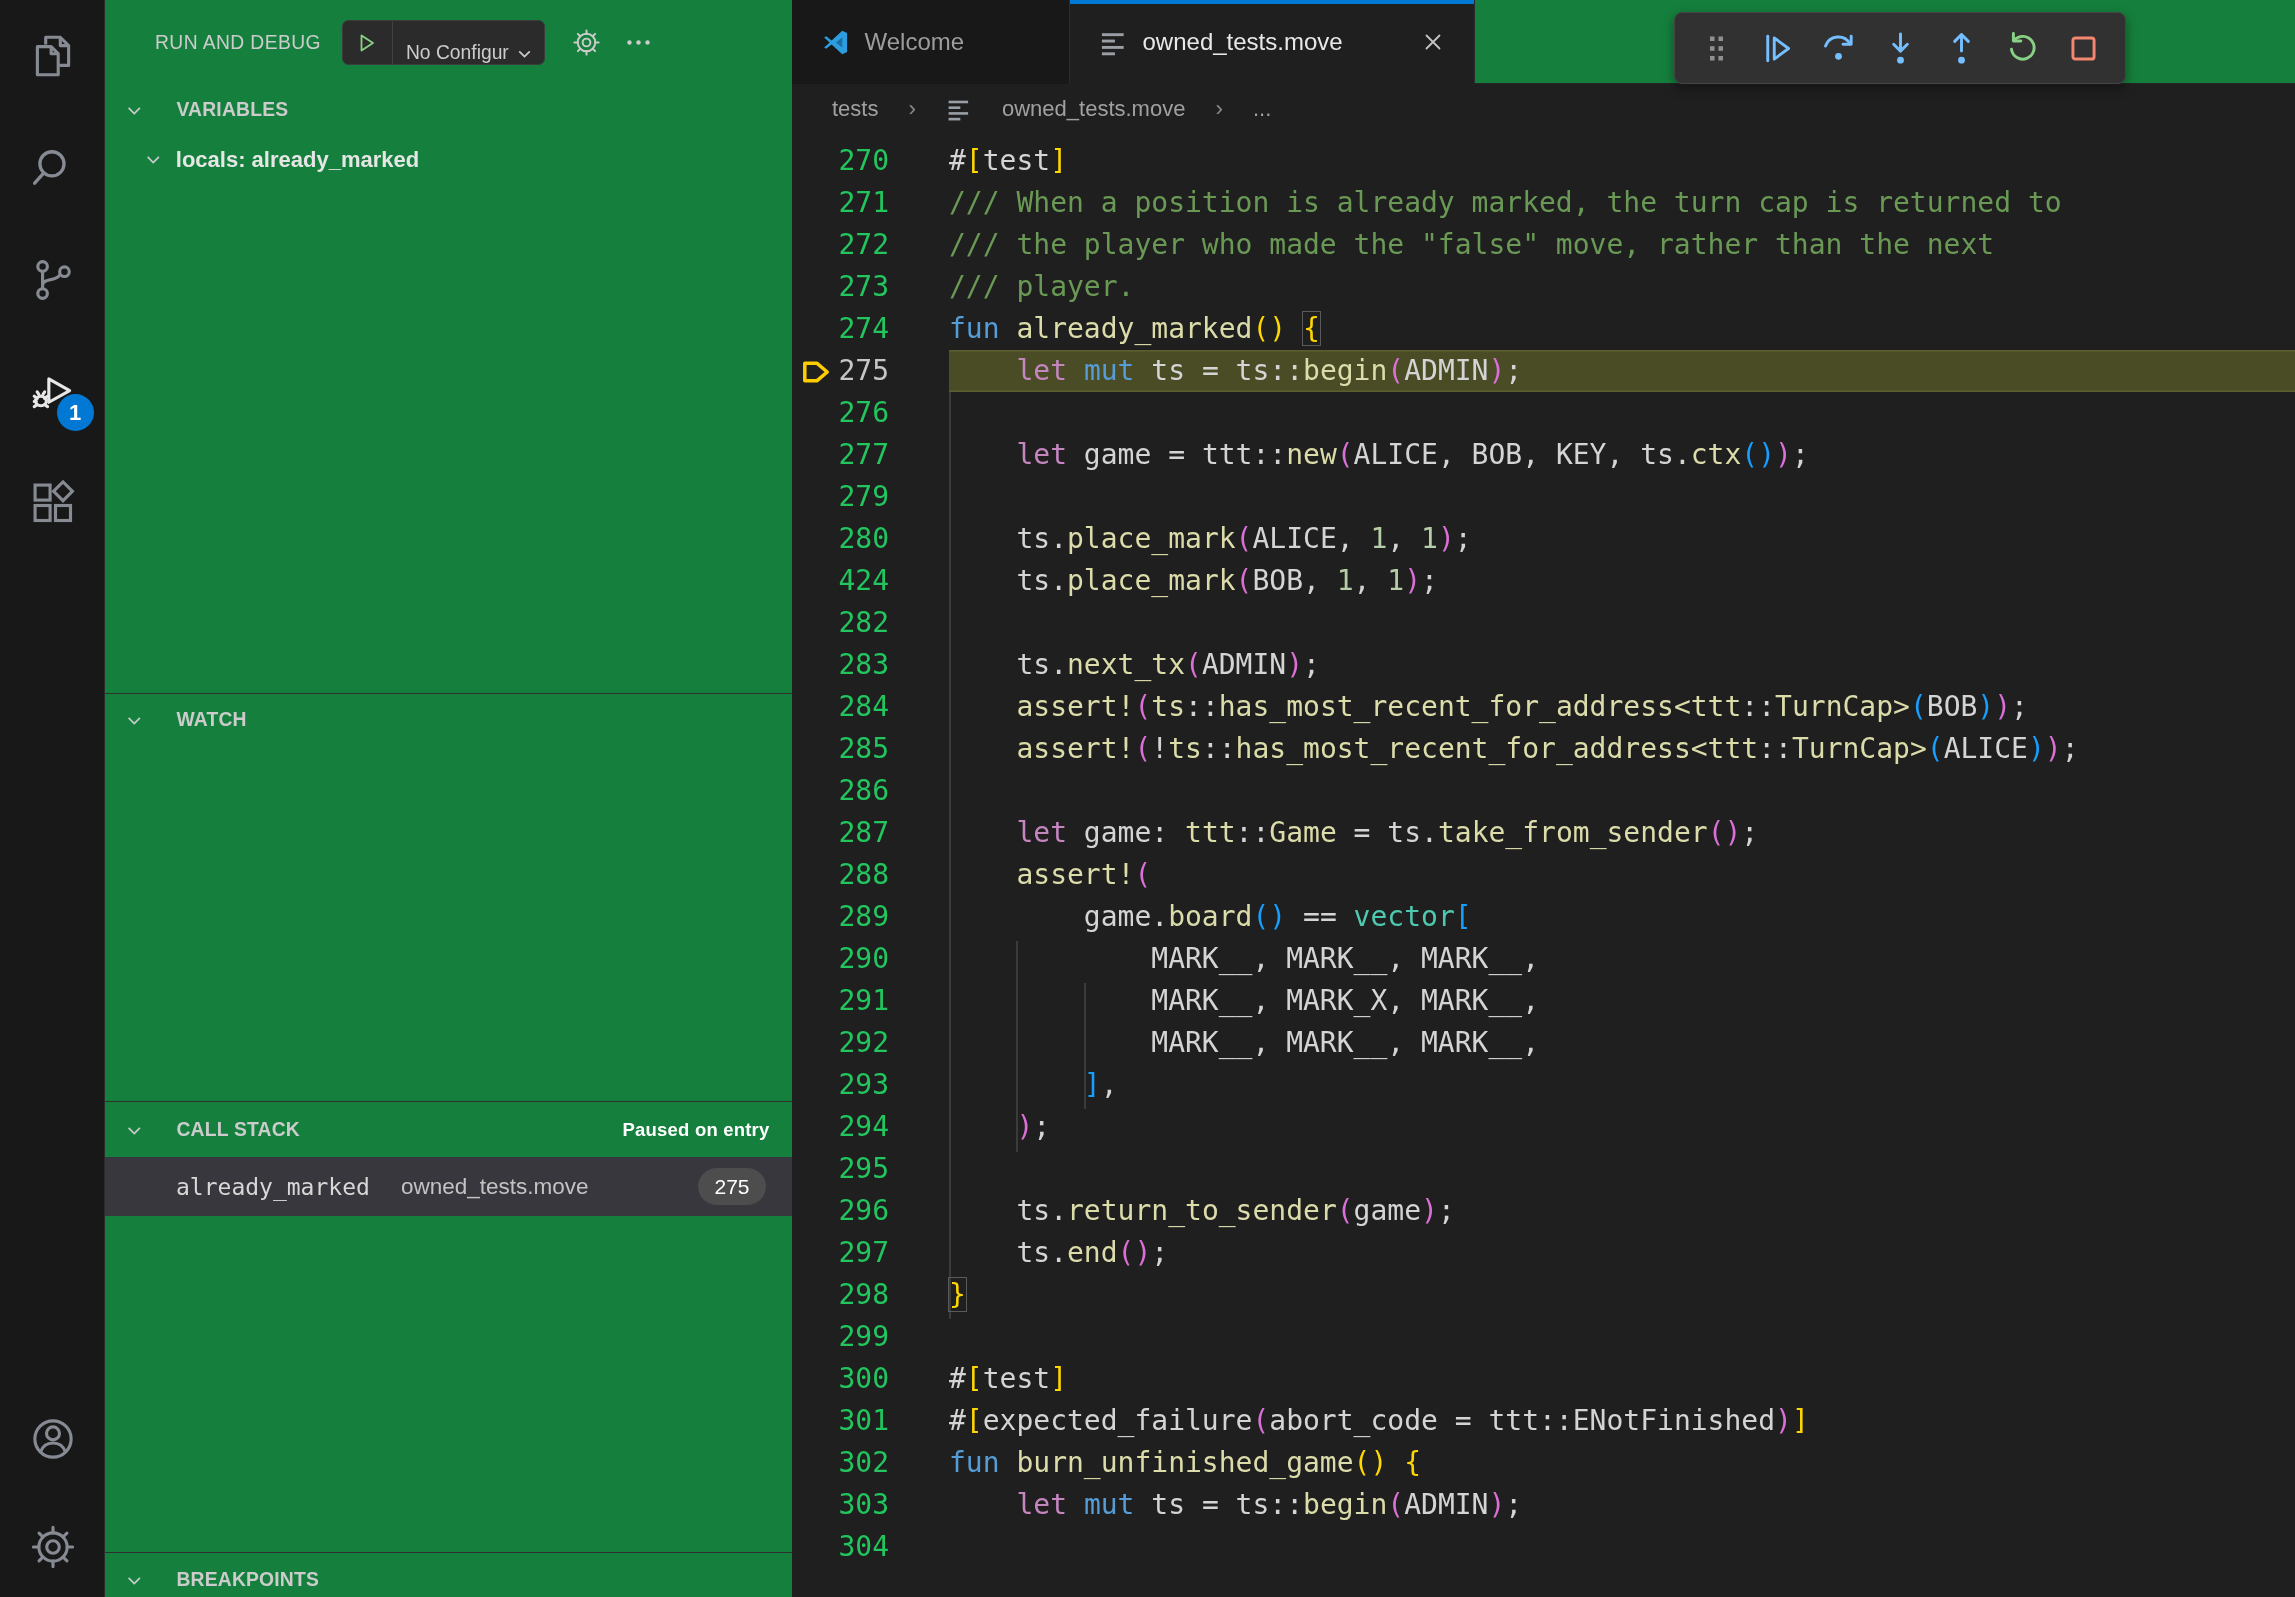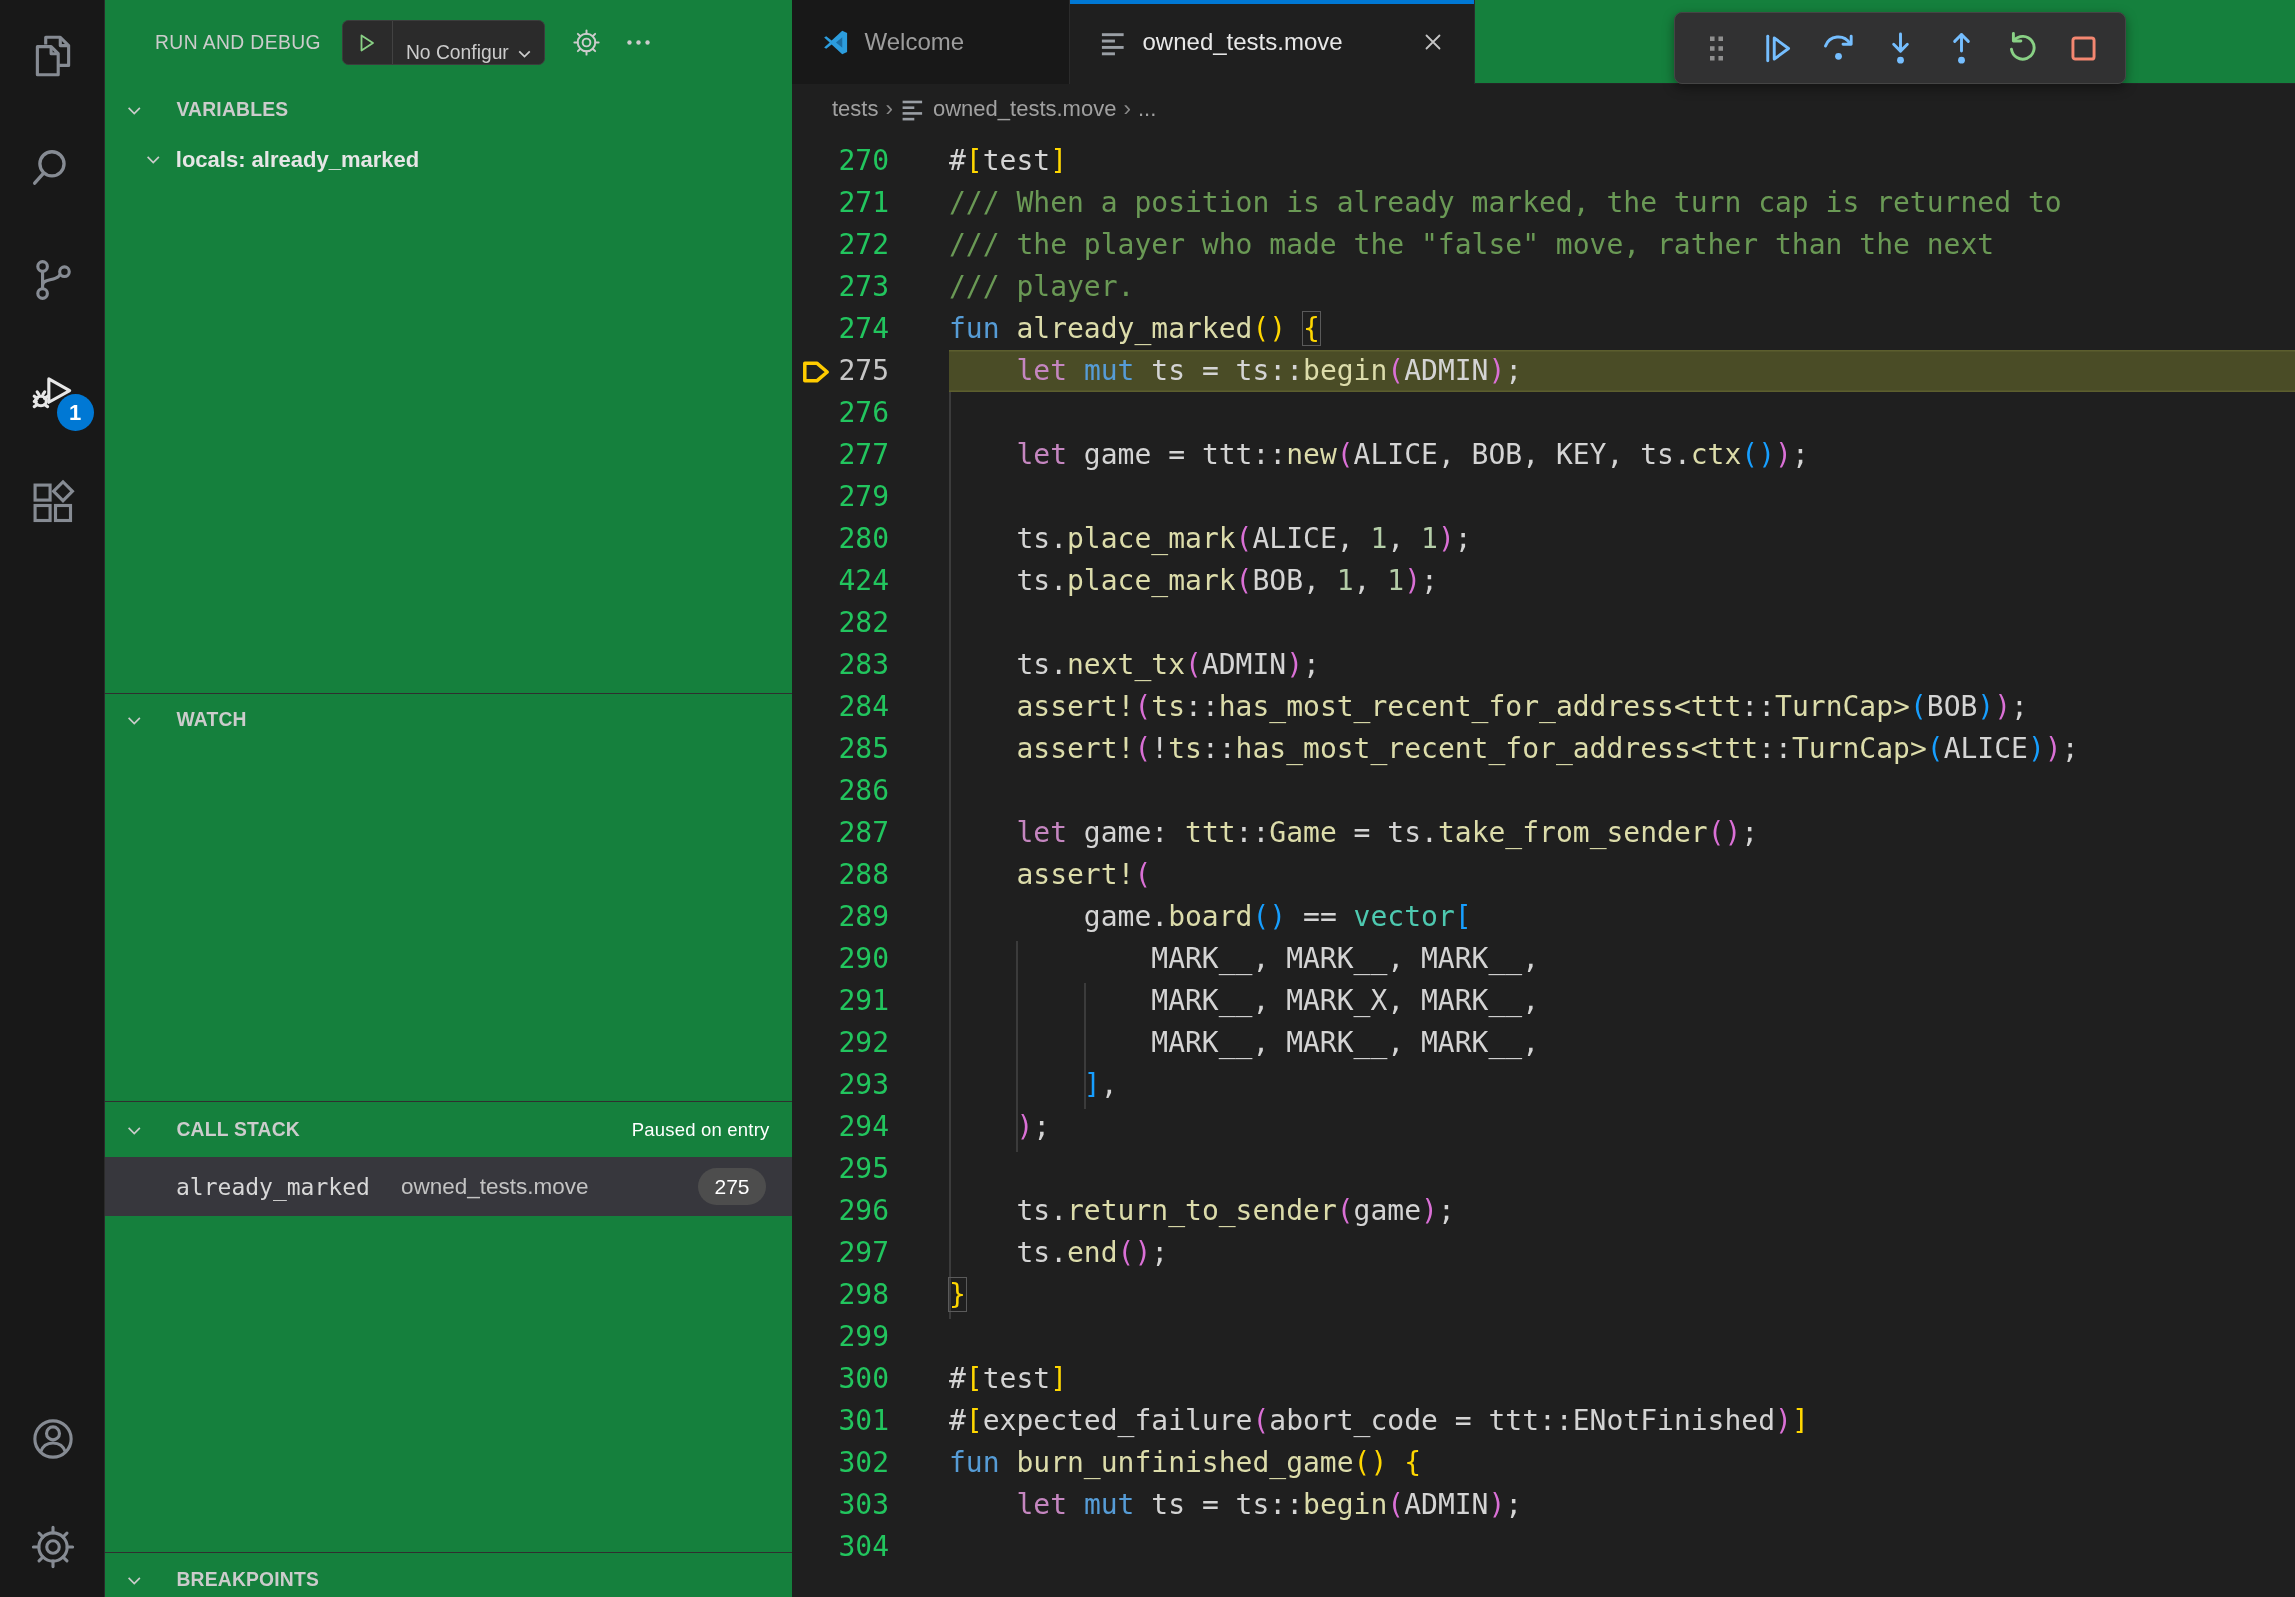--- a/index.html
+++ b/index.html
@@ -40,21 +40,21 @@
               font-size:19.3px; color:#cccccc; letter-spacing:0.2px;gap:20px; }
   .sec-head .chev { margin:0 11.3px 0 17.7px; display:flex; }
   .chev svg { width:22.5px; height:22.5px; }
   .variables-head { position:absolute; top:90px; left:0; width:100%; }
   .locals-row { position:absolute; top:138px; left:0; width:100%; height:43px;
                 display:flex; align-items:center; font-weight:bold; font-size:22px; color:#e6e6e6; }
   .locals-row .chev { margin:0 11.3px 0 37px; display:flex; }
   .sb-div { position:absolute; left:0; width:100%; height:0.8px; background:#2f2f2f; }
   .watch-head { position:absolute; top:700px; left:0; width:100%; }
   .cs-head { position:absolute; top:1110px; left:0; width:100%; padding-right:22.5px; }
-  .cs-status { margin-left:auto; font-size:18.5px; font-weight:normal; color:#ffffff; }
+  .cs-status { margin-left:auto; font-size:18.5px; font-weight:bold; color:#ffffff; }
   .cs-row { position:absolute; top:1157px; left:0; width:100%; height:59px; background:#37373d;
             display:flex; align-items:center; }
   .cs-fn { font-family:"DejaVu Sans Mono", monospace; font-size:23px; color:#d8d8d8; margin-left:71px; }
   .cs-file { font-size:22.5px; color:#c3c3c3; margin-left:31px; }
   .cs-badge { margin-left:auto; margin-right:26.5px; background:#4d4d4d; color:#ffffff;
               font-size:21px; border-radius:22.5px; padding:6.4px 16px; }
   .bp-head { position:absolute; top:1560px; left:0; width:100%; }
 
   
   .editor { position:absolute; left:792px; top:0; width:1503px; height:1597px; background:#1f1f1f; }
@@ -65,21 +65,21 @@
   .tab.t0 { min-width:278px; }
   .tab.t1 { min-width:405px; background:#1f1f1f; }
   .tab.t1::before { content:""; position:absolute; top:0; left:0; right:0; height:4px; background:#0078d4; }
   .tab-label { font-size:24px; color:#9d9d9d; white-space:nowrap; }
   .tab.t1 .tab-label { color:#e8e8e8; }
   .tab-icon svg { width:29px; height:29px; display:block; }
   .tab-close { margin-left:auto; display:flex; color:#c5c5c5; }
   .tab-close svg { width:24px; height:24px; }
 
   .breadcrumb { position:absolute; left:0; top:84px; width:100%; height:50px;
-                display:flex; align-items:center; padding-left:40px; gap:7px;
+                display:flex; align-items:center; padding-left:40px; gap:30px;
                 color:#a0a0a0; font-size:22px; background:#1f1f1f; }
   .bc-sep { font-size:22.5px; color:#8a8a8a; }
   .bc-icon svg { width:26px; height:26px; display:block; }
 
   
   .dbg-toolbar { position:absolute; left:882px; top:12px; width:452px; height:72px;
                  background:#313132; border:0.8px solid #454545; border-radius:8px;
                  box-shadow:0 4px 11.3px rgba(0,0,0,.4); display:flex; align-items:center;
                  justify-content:space-evenly; z-index:5; }
   .dbg-btn { display:flex; align-items:center; justify-content:center; }

